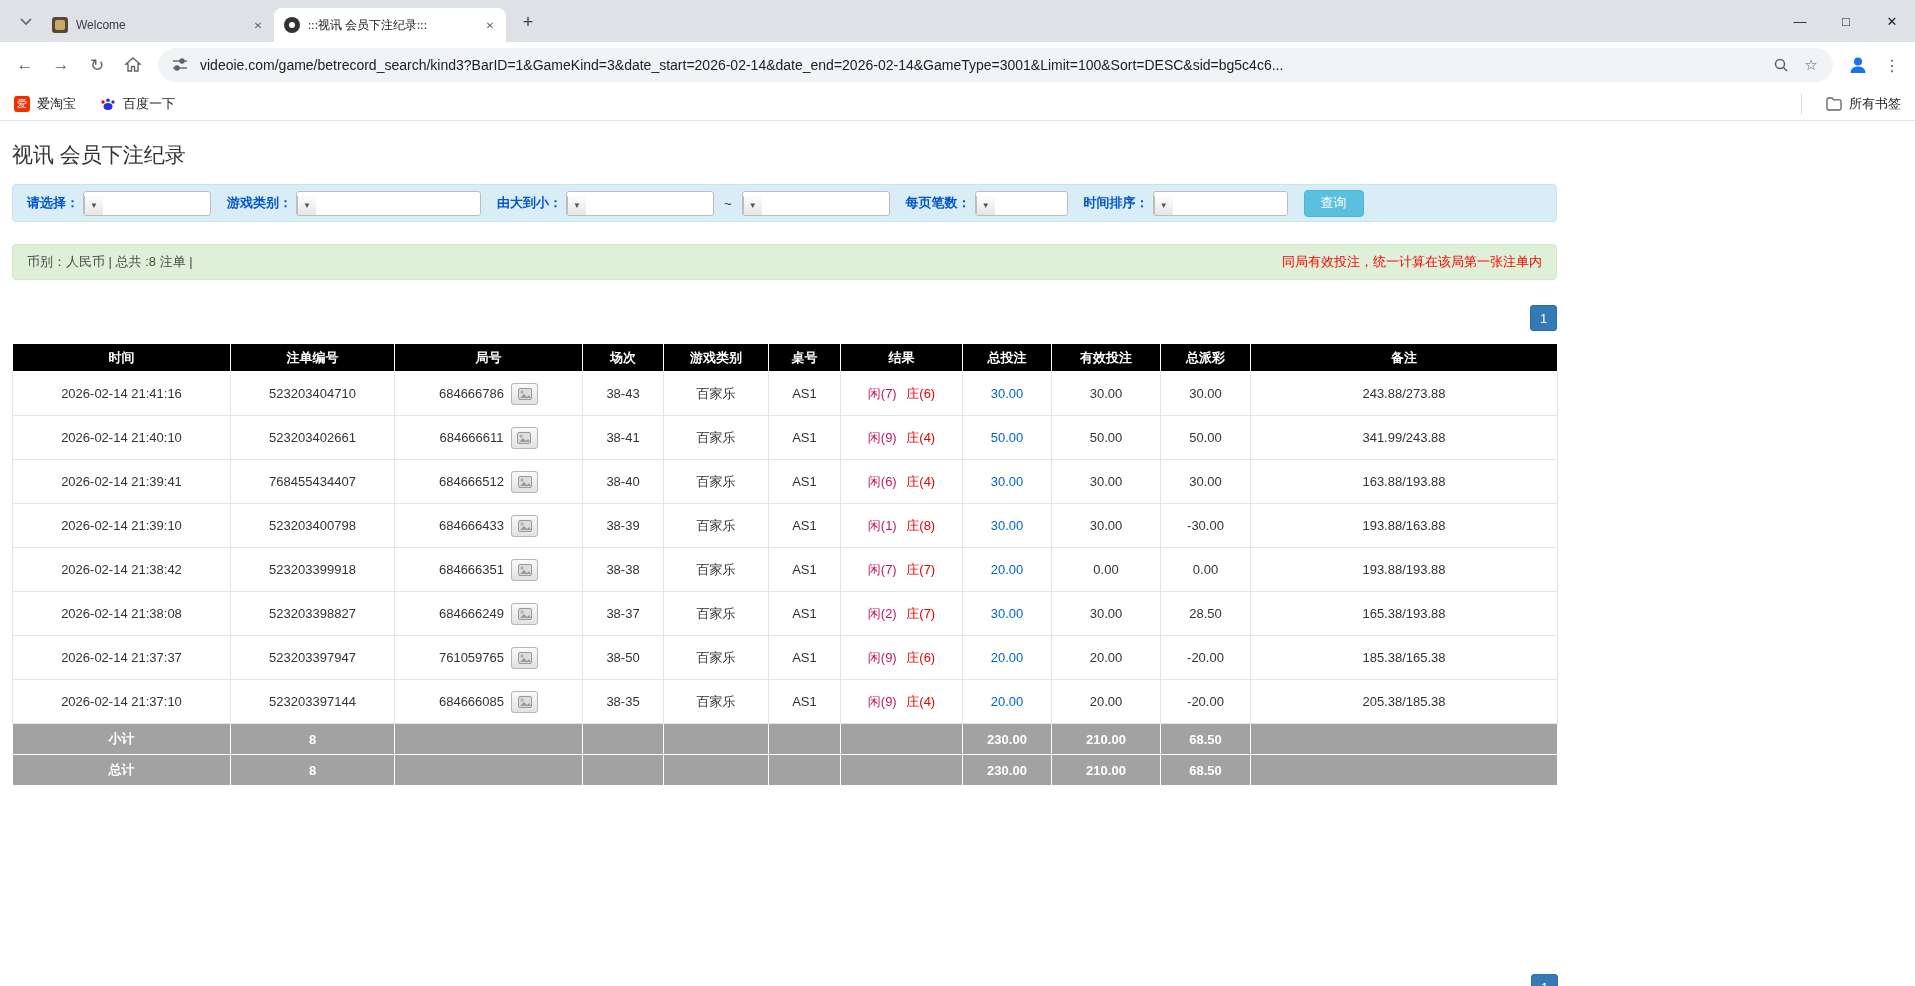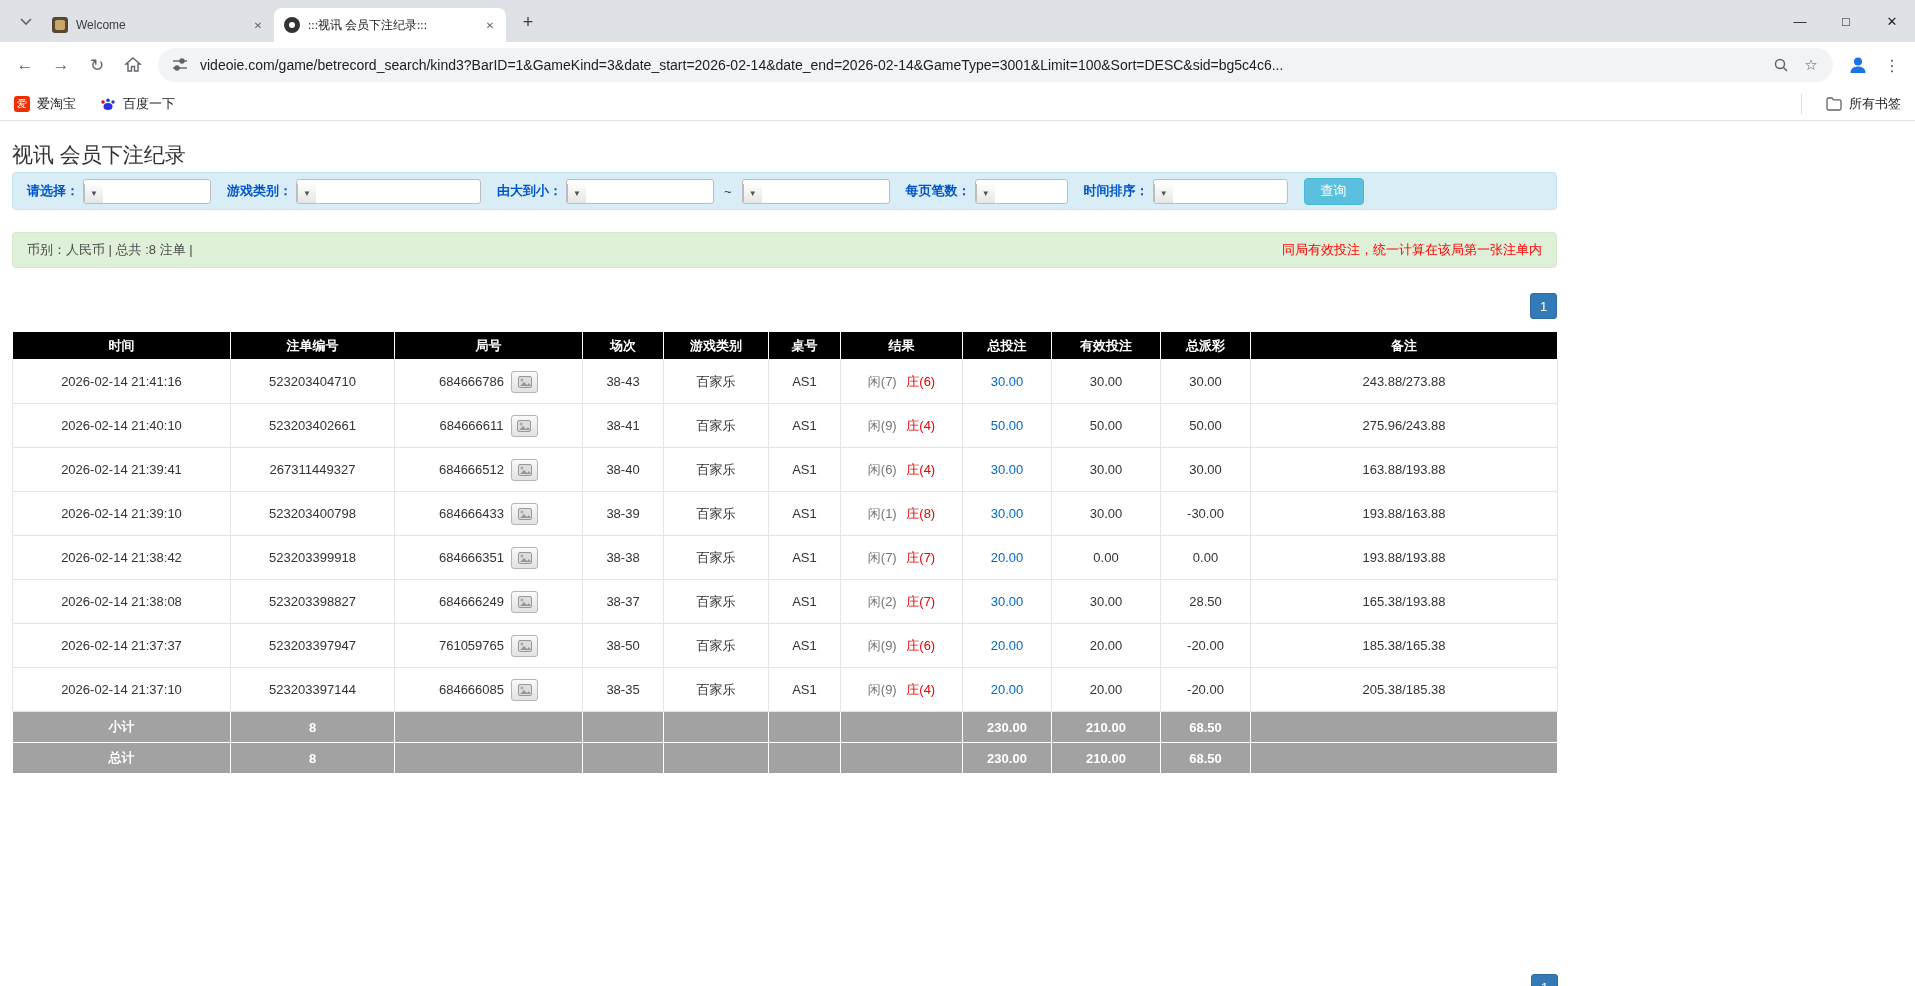--- a/index.html
+++ b/index.html
@@ -40,42 +40,42 @@
   .bookmarkbar { height:33px; background:#fff; display:flex; align-items:center; padding:0 14px; gap:24px; font-size:13px; color:#202124; border-bottom:1px solid #e2e2e2; }
   .bm-item { display:flex; align-items:center; gap:7px; cursor:pointer; white-space:nowrap; }
   .bm-fav-taobao { width:16px; height:16px; background:#f22e00; border-radius:3px; color:#fff; font-size:10px; display:flex; align-items:center; justify-content:center; }
   .bm-spacer { flex:1; }
   .bm-divider { width:1px; height:20px; background:#dadce0; }
 
   
   .page { padding-left:12px; background:#fff; }
   .page-title { font-size:21px; font-weight:400; color:#333; margin:20px 0 0 0; }
 
-  .filterbar { width:1545px; height:38px; margin-top:3px; background:#d9edf7; border:1px solid #c4e3f3; border-radius:4px; display:flex; align-items:center; padding:0 14px; font-size:13px; }
+  .filterbar { width:1545px; height:38px; margin-top:15px; background:#d9edf7; border:1px solid #c4e3f3; border-radius:4px; display:flex; align-items:center; padding:0 14px; font-size:13px; }
   .f-label { color:#0055cc; font-weight:bold; margin-right:4px; white-space:nowrap; }
   .combo { display:inline-flex; align-items:stretch; height:25px; background:#fff; border:1px solid #bdbdbd; border-radius:3px; margin-right:16px; overflow:hidden; cursor:pointer;flex-direction:column; }
   .combo-text { padding:4px 8px 0 8px; font-size:13px; color:#333; flex:1; white-space:nowrap; overflow:hidden; }
   .combo-arrow { width:19px; border-left:1px solid #bdbdbd; background:linear-gradient(#fdfdfd,#e6e6e6); display:flex; align-items:center; justify-content:center; font-size:8px; color:#555; flex:0 0 19px; }
   .w-select { width:128px; } .w-game { width:185px; } .w-date { width:148px; } .w-pp { width:93px; } .w-sort { width:135px; }
   .range-sep { margin:0 10px 0 -6px; color:#333; }
   .search-btn { height:27px; padding:0 16px; background:#5bc0de; border:1px solid #46b8da; border-radius:4px; color:#fff; font-size:13px; display:inline-flex; align-items:center; cursor:pointer; }
 
   .summarybar { width:1545px; height:36px; margin-top:22px; background:#dff0d8; border:1px solid #d6e9c6; border-radius:4px; display:flex; align-items:center; justify-content:space-between; padding:0 14px; font-size:13px;gap:34px; }
   .summary-left { color:#4a4a4a; }
   .summary-right { color:#f00; }
 
   .pagination-row { width:1545px; display:flex; justify-content:flex-end; margin-top:25px; }
   .page-btn { min-width:27px; height:26px; background:#337ab7; border:1px solid #2e6da4; border-radius:3px; color:#fff; font-size:13px; display:flex; align-items:center; justify-content:center; cursor:pointer; }
 
   
   .bet-table { width:1545px; margin-top:12px; border-collapse:collapse; table-layout:fixed; font-size:13px; }
   .bet-table thead th { background:#000; color:#fff; height:28px; font-weight:bold; border:1px solid #fff; padding:0; }
   .bet-table tbody td { background:#fff; height:44px; text-align:center; color:#333; border:1px solid #e5e5e5; padding:0 4px; }
   .bet-table tfoot td { background:#a2a2a2; color:#fff; font-weight:bold; height:31px; text-align:center; border:1px solid #fff; padding:0 4px; }
-  .player { color:#737373; }
+  .player { color:#be185d; }
   .banker { color:#e60000; margin-left:6px; }
   .betlink { color:#0066cc; cursor:pointer; text-decoration:none; }
   .neg { color:#e60000; }
   .round-wrap { display:inline-flex; align-items:center; }
   .round-icon { display:inline-flex; align-items:center; justify-content:center; width:27px; height:22px; border:1px solid #b5b5b5; border-radius:3px; background:linear-gradient(#fafafa,#e2e2e2); margin-left:7px; cursor:pointer; }
 
   .bottom-page-btn { position:absolute; left:1531px; top:974px; }
   svg { display:block; }
 </style>
 </head>
@@ -295,26 +295,26 @@
     <td>AS1</td>
     <td>
       <span class="player">闲(9)</span>
       <span class="banker">庄(4)</span>
     </td>
     <td>
       <a class="betlink">50.00</a>
     </td>
     <td>50.00</td>
     <td>50.00</td>
-    <td>275.96/243.88</td>
+    <td>341.99/243.88</td>
   </tr>
 
   <tr>
     <td>2026-02-14 21:39:41</td>
-    <td>267311449327</td>
+    <td>768455434407</td>
     <td>
       <span class="round-wrap">
         <span>684666512</span>
         <span class="round-icon">
           <svg width="14" height="12" viewBox="0 0 14 12">
                     <rect x="0.5" y="0.5" width="13" height="11" rx="1.5" fill="#ddd" stroke="#999"></rect>
                     <circle cx="4" cy="4" r="1.5" fill="#aaa"></circle>
                     <path d="M2 10 L6 6 L9 9 L11 7 L13 10 Z" fill="#999"></path>
                   </svg>
         </span>

